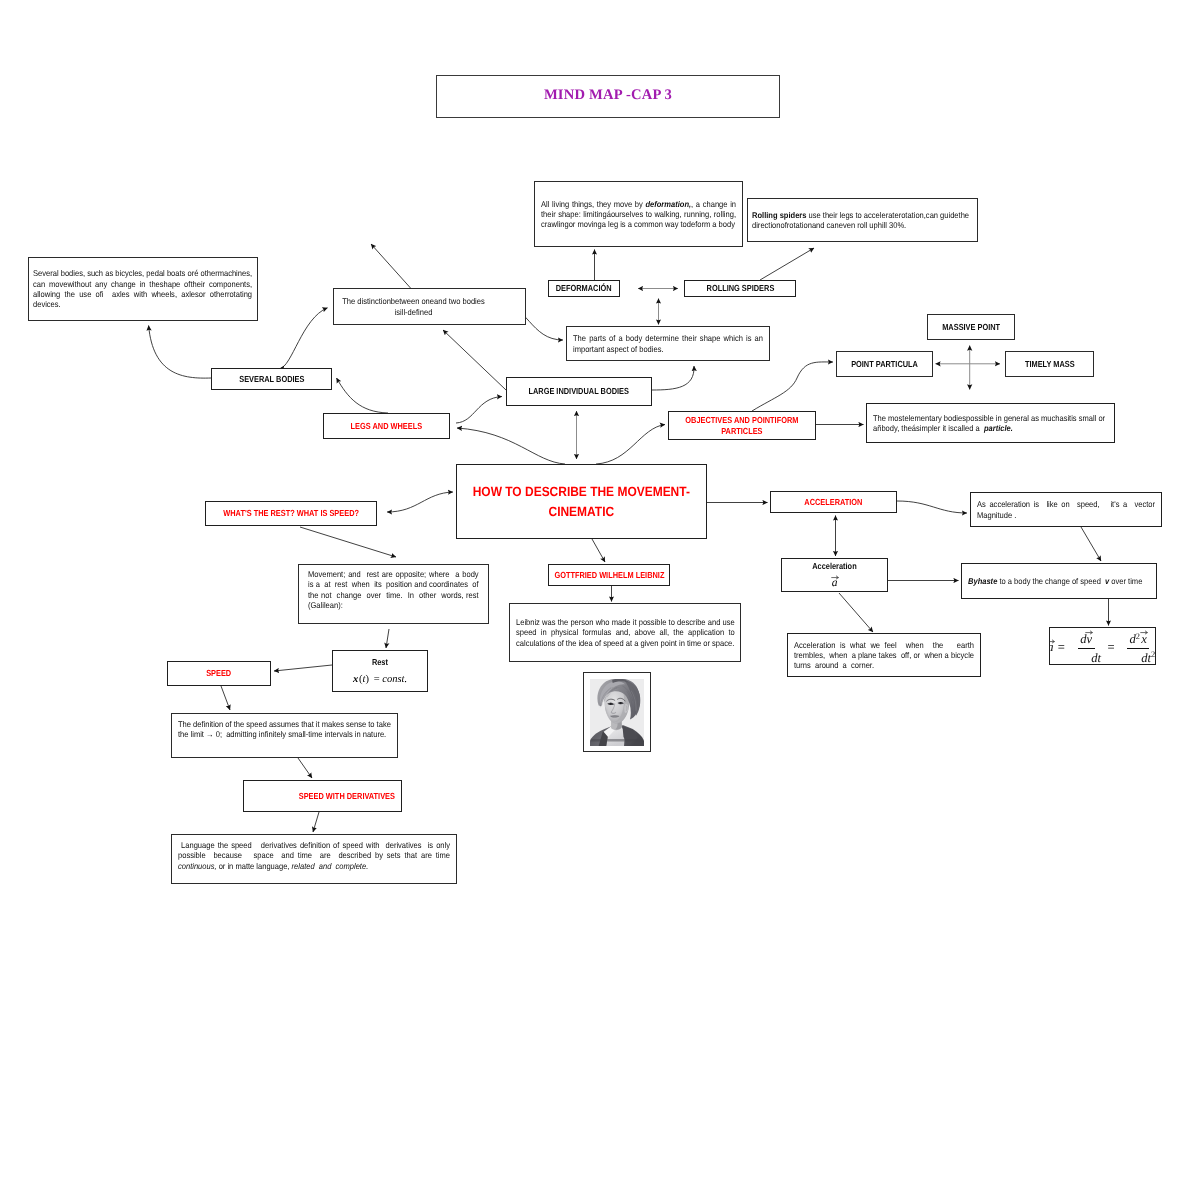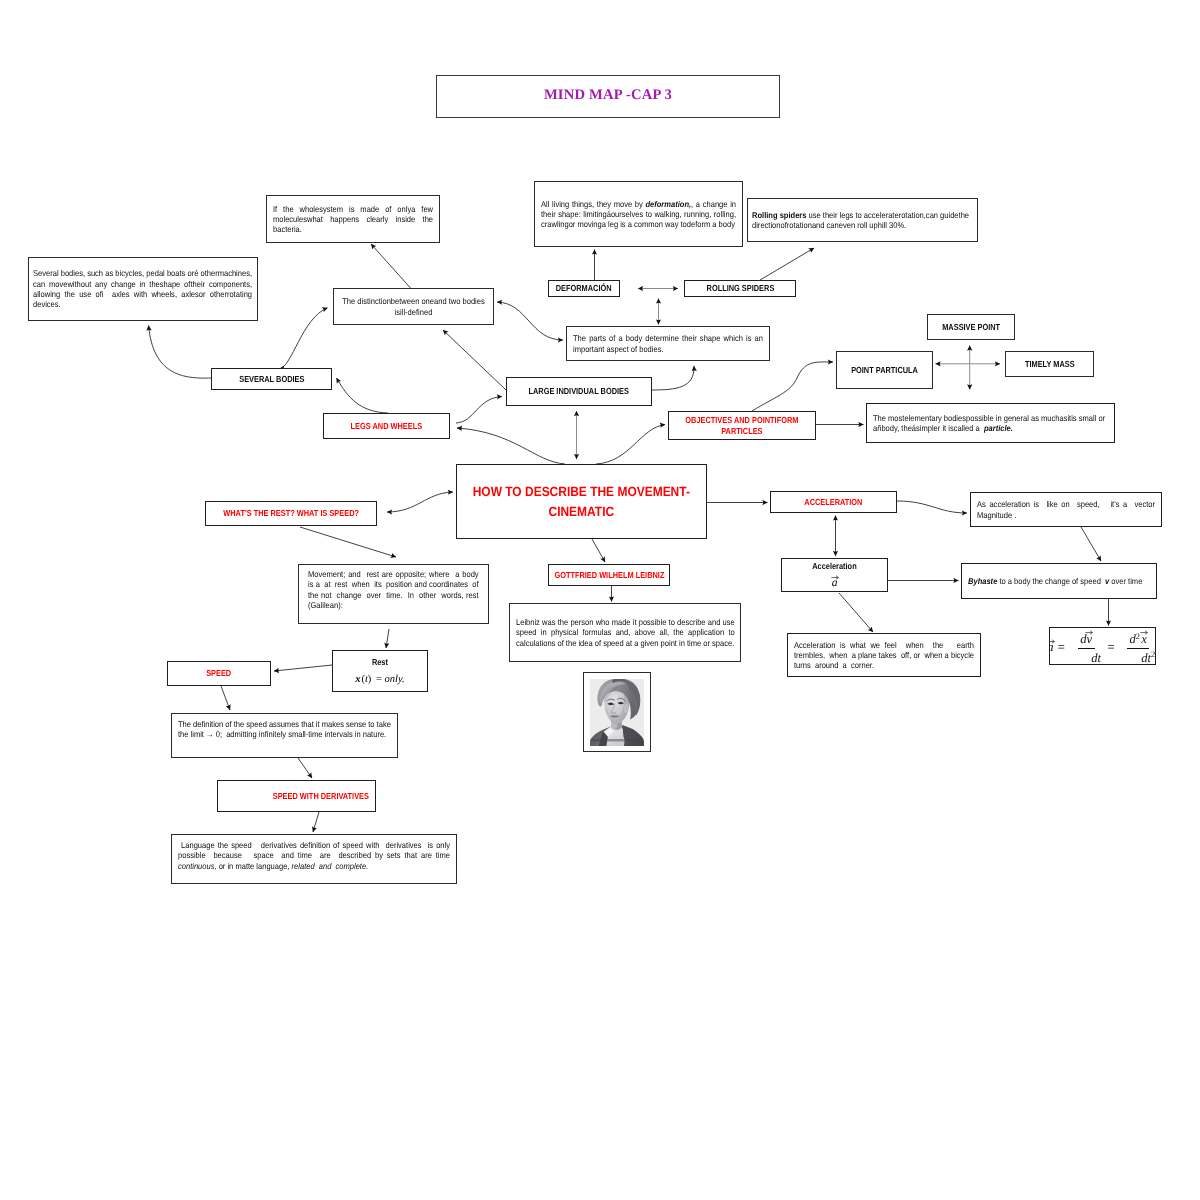--- a/index.html
+++ b/index.html
@@ -109,57 +109,54 @@
       <path d="M638,288.5 L678,288.5" marker-start="url(#ah)" marker-end="url(#ah)"></path>
       <path d="M658.5,298.5 L658.5,324.5" marker-start="url(#ah)" marker-end="url(#ah)"></path>
       <path d="M969.7,345.5 L969.7,389.5" marker-start="url(#ah)" marker-end="url(#ah)"></path>
       <path d="M935.5,363.8 L1000,363.8" marker-start="url(#ah)" marker-end="url(#ah)"></path>
     </g>
   </svg>
   <div class="title-box">
       <span>MIND MAP -CAP 3</span>
     </div>
 
-  <div class="box" style="left:266px;top:195px;width:174px;height:48px;">
-    <div class="para" style="--tw:177.8px;--pad:6.0px;">If the wholesystem is made of onlya few moleculeswhat happens clearly inside the bacteria.</div>
-  </div>
 
   <div class="box" style="left:486px;top:181px;width:209px;height:66px;margin-left:48px;">
     <div class="para" style="--tw:216.7px;--pad:6.0px;"><span>All living things, they move by </span><b><i>deformation,</i></b><span>, a change in their shape: limitingáourselves to walking, running, rolling, crawlingor movinga leg is a common way todeform a body</span></div>
   </div>
 
   <div class="box" style="left:747px;top:198px;width:231px;height:44px;">
     <div class="para nj" style="--tw:246px;--pad:3.5px;"><b>Rolling spiders</b><span> use their legs to acceleraterotation,can guidethe directionofrotationand caneven roll uphill 30%.</span></div>
   </div>
 
   <div class="box" style="left:28px;top:257px;width:230px;height:64px;">
     <div class="para" style="--tw:243.4px;--pad:4.47px;">Several bodies, such as bicycles, pedal boats oré othermachines, can movewithout any change in theshape oftheir components, allowing the use ofi  axles with wheels, axlesor otherrotating devices.</div>
   </div>
 
-  <div class="box" style="left:333px;top:288px;width:161px;height:37px;">
+  <div class="box" style="left:333px;top:288px;width:193px;height:37px;">
     <div class="para" style="--tw:163.3px;--pad:6.0px;text-align:center;">The distinctionbetween oneand two bodies isill-defined</div>
   </div>
 
   <div class="box b2" style="left:548px;top:280px;width:72px;height:17px;">
     <div class="lbl">DEFORMACIÓN</div>
   </div>
 
   <div class="box b2" style="left:684px;top:280px;width:112px;height:17px;">
     <div class="lbl">ROLLING SPIDERS</div>
   </div>
 
   <div class="box" style="left:566px;top:326px;width:204px;height:35px;">
     <div class="para" style="--tw:211.1px;--pad:6.0px;">The parts of a body determine their shape which is an important aspect of bodies.</div>
   </div>
 
   <div class="box" style="left:927px;top:314px;width:88px;height:26px;">
     <div class="lbl">MASSIVE POINT</div>
   </div>
 
-  <div class="box" style="left:836px;top:351px;width:97px;height:38px;">
+  <div class="box" style="left:836px;top:351px;width:97px;height:26px;">
     <div class="lbl">POINT PARTICULA</div>
   </div>
 
   <div class="box" style="left:1005px;top:351px;width:89px;height:26px;">
     <div class="lbl">TIMELY MASS</div>
   </div>
 
   <div class="box b2" style="left:211px;top:368px;width:121px;height:22px;">
     <div class="lbl">SEVERAL BODIES</div>
   </div>
@@ -221,33 +218,33 @@
     <div class="para nj" style="--tw:202.2px;--pad:6.0px;"><b><i>Byhaste</i></b><span> to a body the change of speed  </span><b><i>v</i></b><span> over time</span></div>
   </div>
 
   <div class="box b2" style="left:787px;top:633px;width:194px;height:44px;">
     <div class="para" style="--tw:200.0px;--pad:6.0px;">Acceleration is what we feel  when  the   earth trembles,  when  a plane takes  off, or  when a bicycle turns  around  a  corner.</div>
   </div>
 
   <div class="box b2" style="left:332px;top:650px;width:96px;height:42px;">
     <div style="width:100%;text-align:center;">
       <div class="lbl">Rest</div>
-      <div class="mathbox" style="margin-top:7px;font-size:10.5px;"><b>x</b><span style="font-style:normal;"> (</span><span>t</span><span style="font-style:normal;">) </span><span style="font-style:normal;"> = </span><span> only.</span></div>
+      <div class="mathbox" style="margin-top:7px;font-size:10.5px;"><b>x</b><span style="font-style:normal;"> (</span><span>t</span><span style="font-style:normal;">) </span><span style="font-style:normal;"> = </span><span> const.</span></div>
     </div>
   </div>
 
   <div class="box b2" style="left:167px;top:661px;width:104px;height:25px;">
     <div class="lbl red">SPEED</div>
   </div>
 
   <div class="box" style="left:171px;top:713px;width:227px;height:45px;">
     <div class="para nj" style="--tw:237.0px;--pad:5.85px;align-self:flex-start;padding-top:5px;">The definition of the speed assumes that it makes sense to take the limit → 0;  admitting infinitely small-time intervals in nature.</div>
   </div>
 
-  <div class="box b2" style="left:217px;top:780px;width:159px;height:32px;padding-left:48px;">
+  <div class="box b2" style="left:243px;top:780px;width:159px;height:32px;padding-left:48px;">
     <div class="lbl red">SPEED WITH DERIVATIVES</div>
   </div>
 
   <div class="box" style="left:171px;top:834px;width:286px;height:50px;">
     <div class="para" style="--tw:302.2px;--pad:6.0px;align-self:flex-start;padding-top:5px;"><span> Language the speed   derivatives definition of speed with  derivatives  is only possible  because   space  and time  are  described by sets that are time </span><i>continuous,</i><span> or in matte language, </span><i>related  and  complete.</i></div>
   </div>
 
   <div class="box b2" style="left:1049px;top:627px;width:107px;height:38px;justify-content:center;">
     <div class="formula">
       <span class="vec"><svg class="vecarrow" viewBox="0 0 14 6" xmlns="http://www.w3.org/2000/svg">

